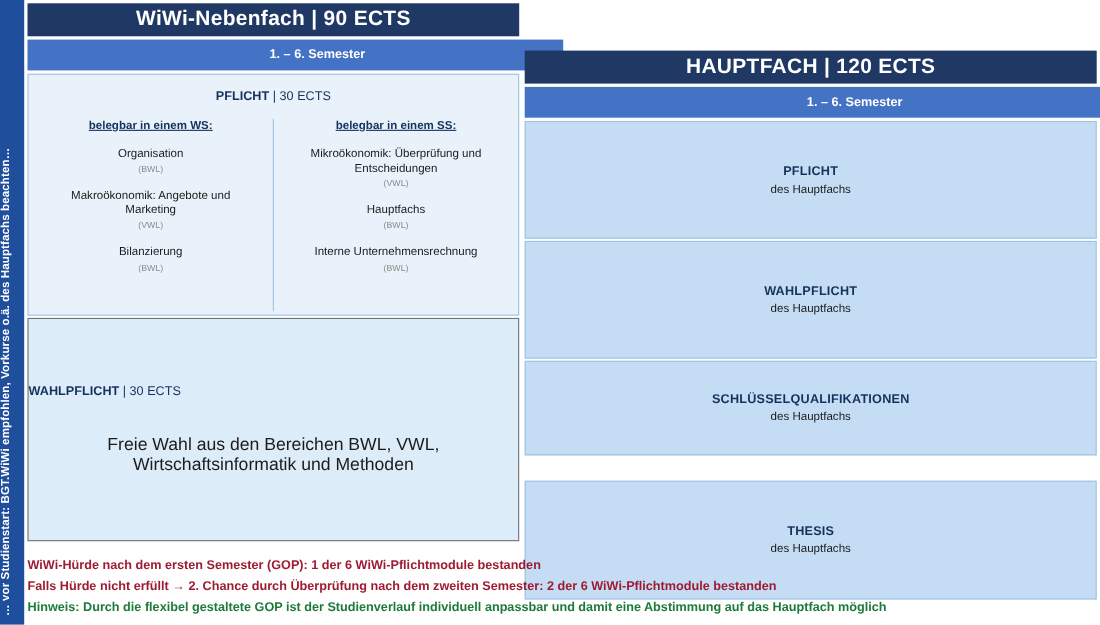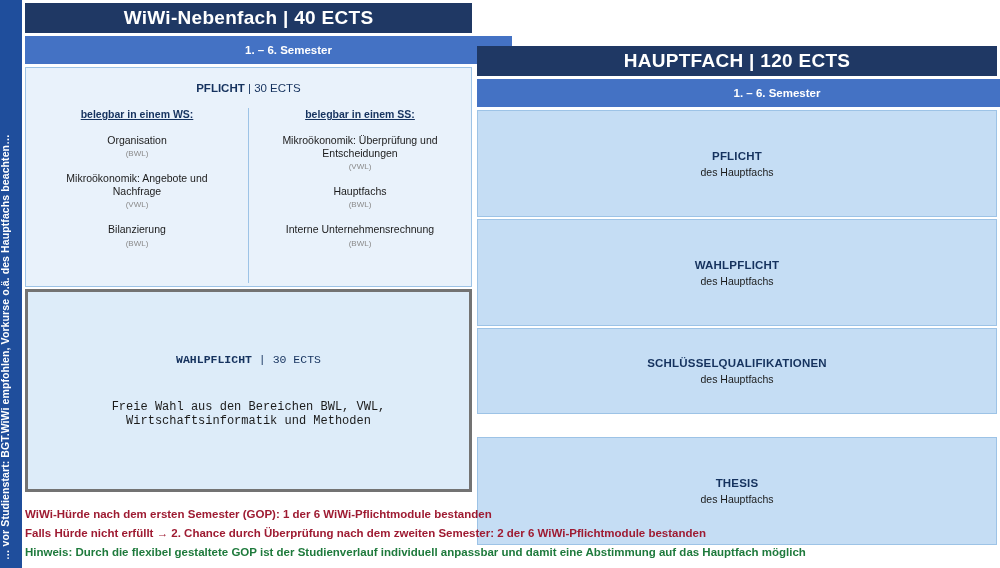--- a/index.html
+++ b/index.html
@@ -125,37 +125,35 @@
     display: block;
     font-size: 8px;
     color: #8a8a8a;
     margin-top: 2px;
   }
 
   .wahl-box {
     top: 289px;
     height: 203px;
     background: #ddecf9;
-    border: 3px solid #737373;
+    border: 1px solid #737373;
     box-sizing: border-box;
     display: flex;
     flex-direction: column;
-    align-items: center;
-    justify-content: center;
-    font-family: Liberation Mono, monospace;
+    justify-content: center;
   }
   .wahl-title {
     font-size: 11.5px;
     font-weight: bold;
     color: #15325e;
   }
   .wahl-title .light { font-weight: normal; }
   .wahl-sub {
     margin-top: 34px;
-    font-size: 12px;
+    font-size: 16px;
     color: #1b1b1b;
     text-align: center;
     padding: 0 14px;
   }
 
   
   .rblock {
     background: #c5ddf4;
     border: 1px solid #9dc3e6;
     box-sizing: border-box;
@@ -201,38 +199,38 @@
 <body>
 
 <div class="page">
 
   <div class="side-note">
     <div class="txt">… vor Studienstart: BGT.WiWi empfohlen, Vorkurse o.ä. des Hauptfachs beachten…</div>
   </div>
 
   <div class="canvas">
 
-    <div class="col-left hdr">WiWi-Nebenfach | 40 ECTS</div>
+    <div class="col-left hdr">WiWi-Nebenfach | 90 ECTS</div>
     <div class="col-left sem">1. – 6. Semester</div>
 
     <div class="col-left pflicht-box">
       <div class="pflicht-title">
         <span>PFLICHT</span><span class="light"> | 30 ECTS</span>
       </div>
 
       <div class="two-cols">
 
         <div class="sub-col left-sub">
           <div class="sub-head">belegbar in einem WS:</div>
           <div class="module">
             <span>Organisation</span>
             <span class="tag">(BWL)</span>
           </div>
           <div class="module">
-            <span>Mikroökonomik: Angebote und Nachfrage</span>
+            <span>Makroökonomik: Angebote und Marketing</span>
             <span class="tag">(VWL)</span>
           </div>
           <div class="module">
             <span>Bilanzierung</span>
             <span class="tag">(BWL)</span>
           </div>
         </div>
 
         <div class="sub-col">
           <div class="sub-head">belegbar in einem SS:</div>

